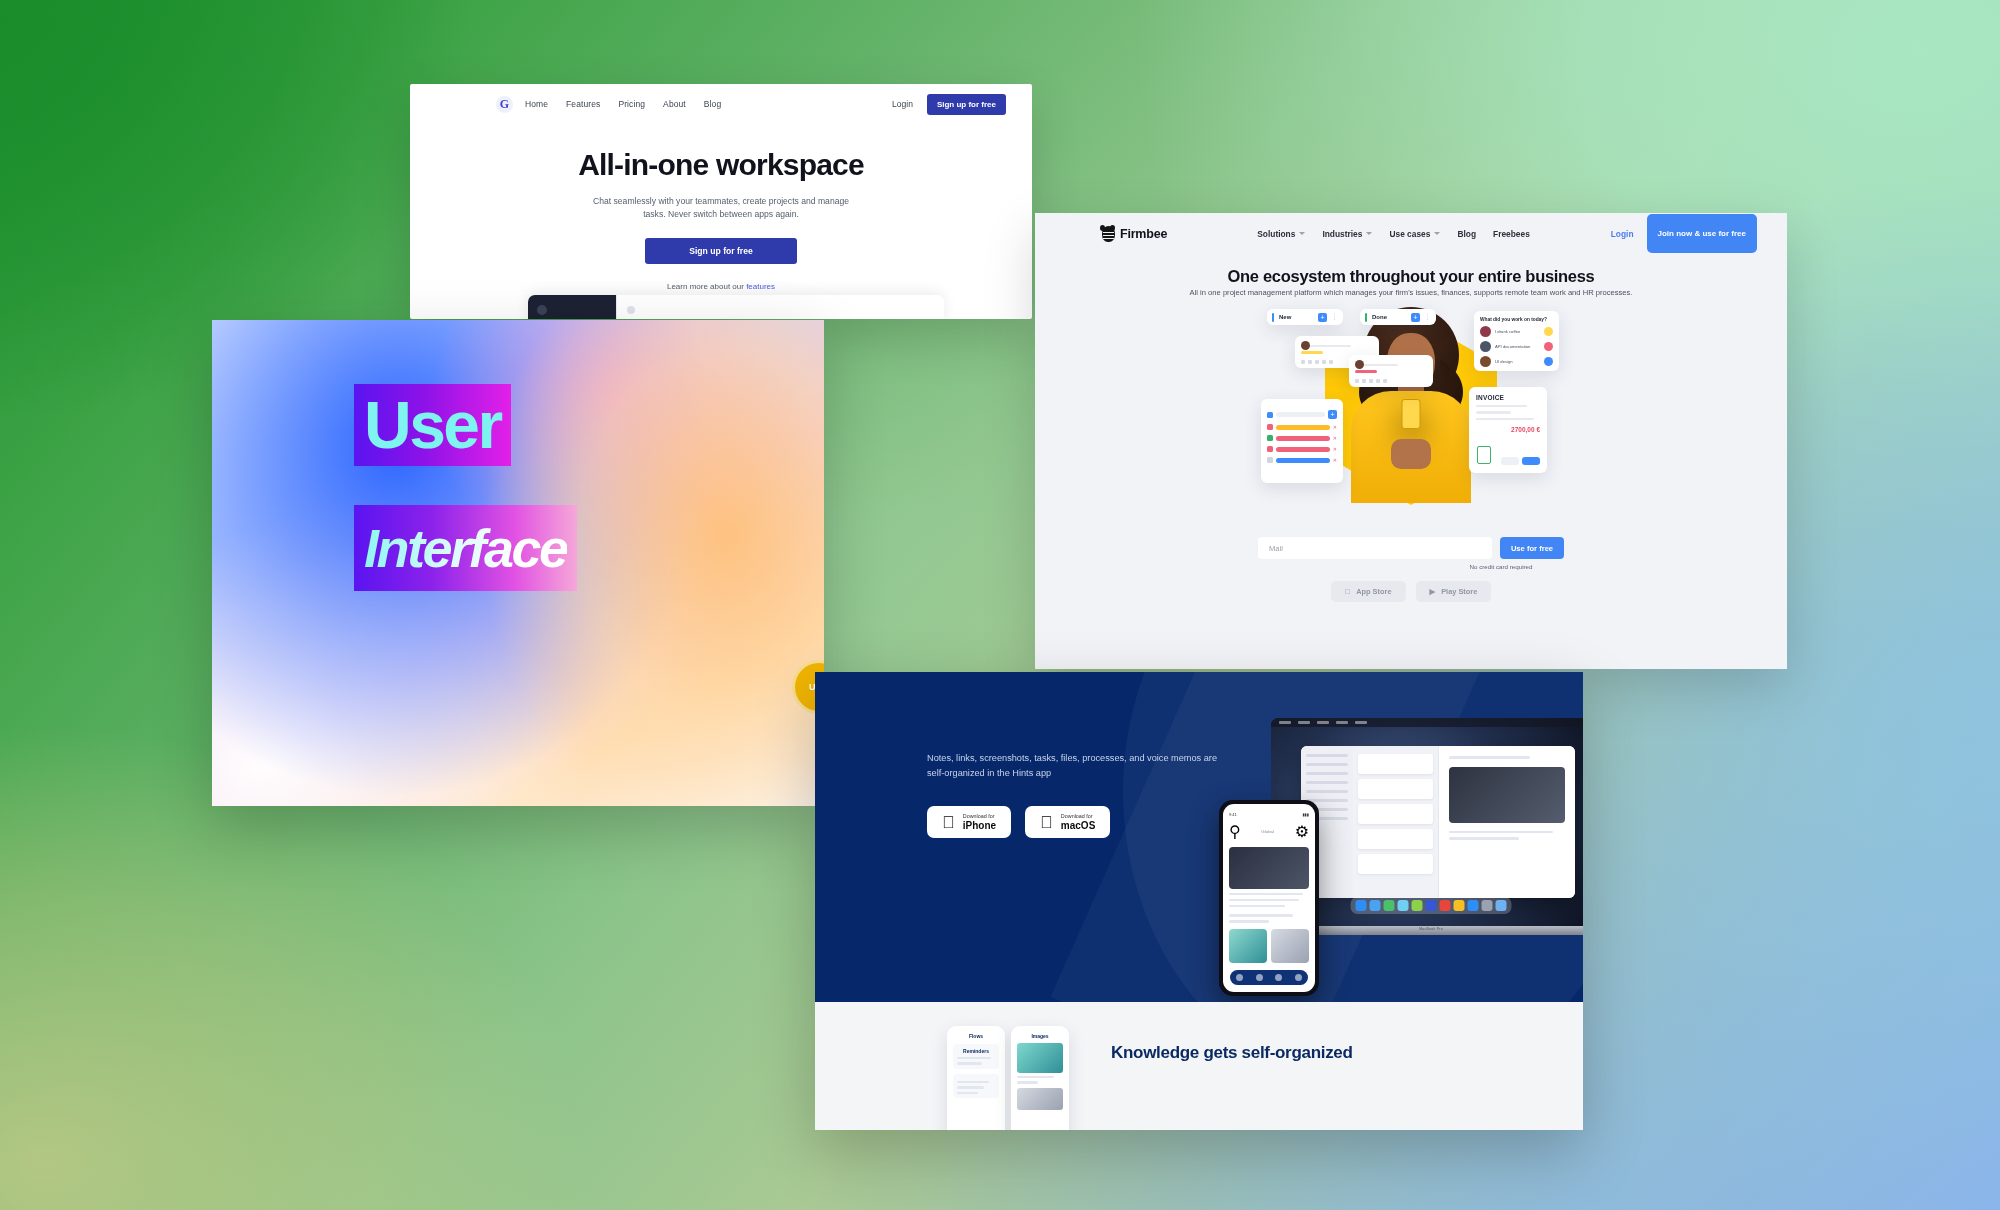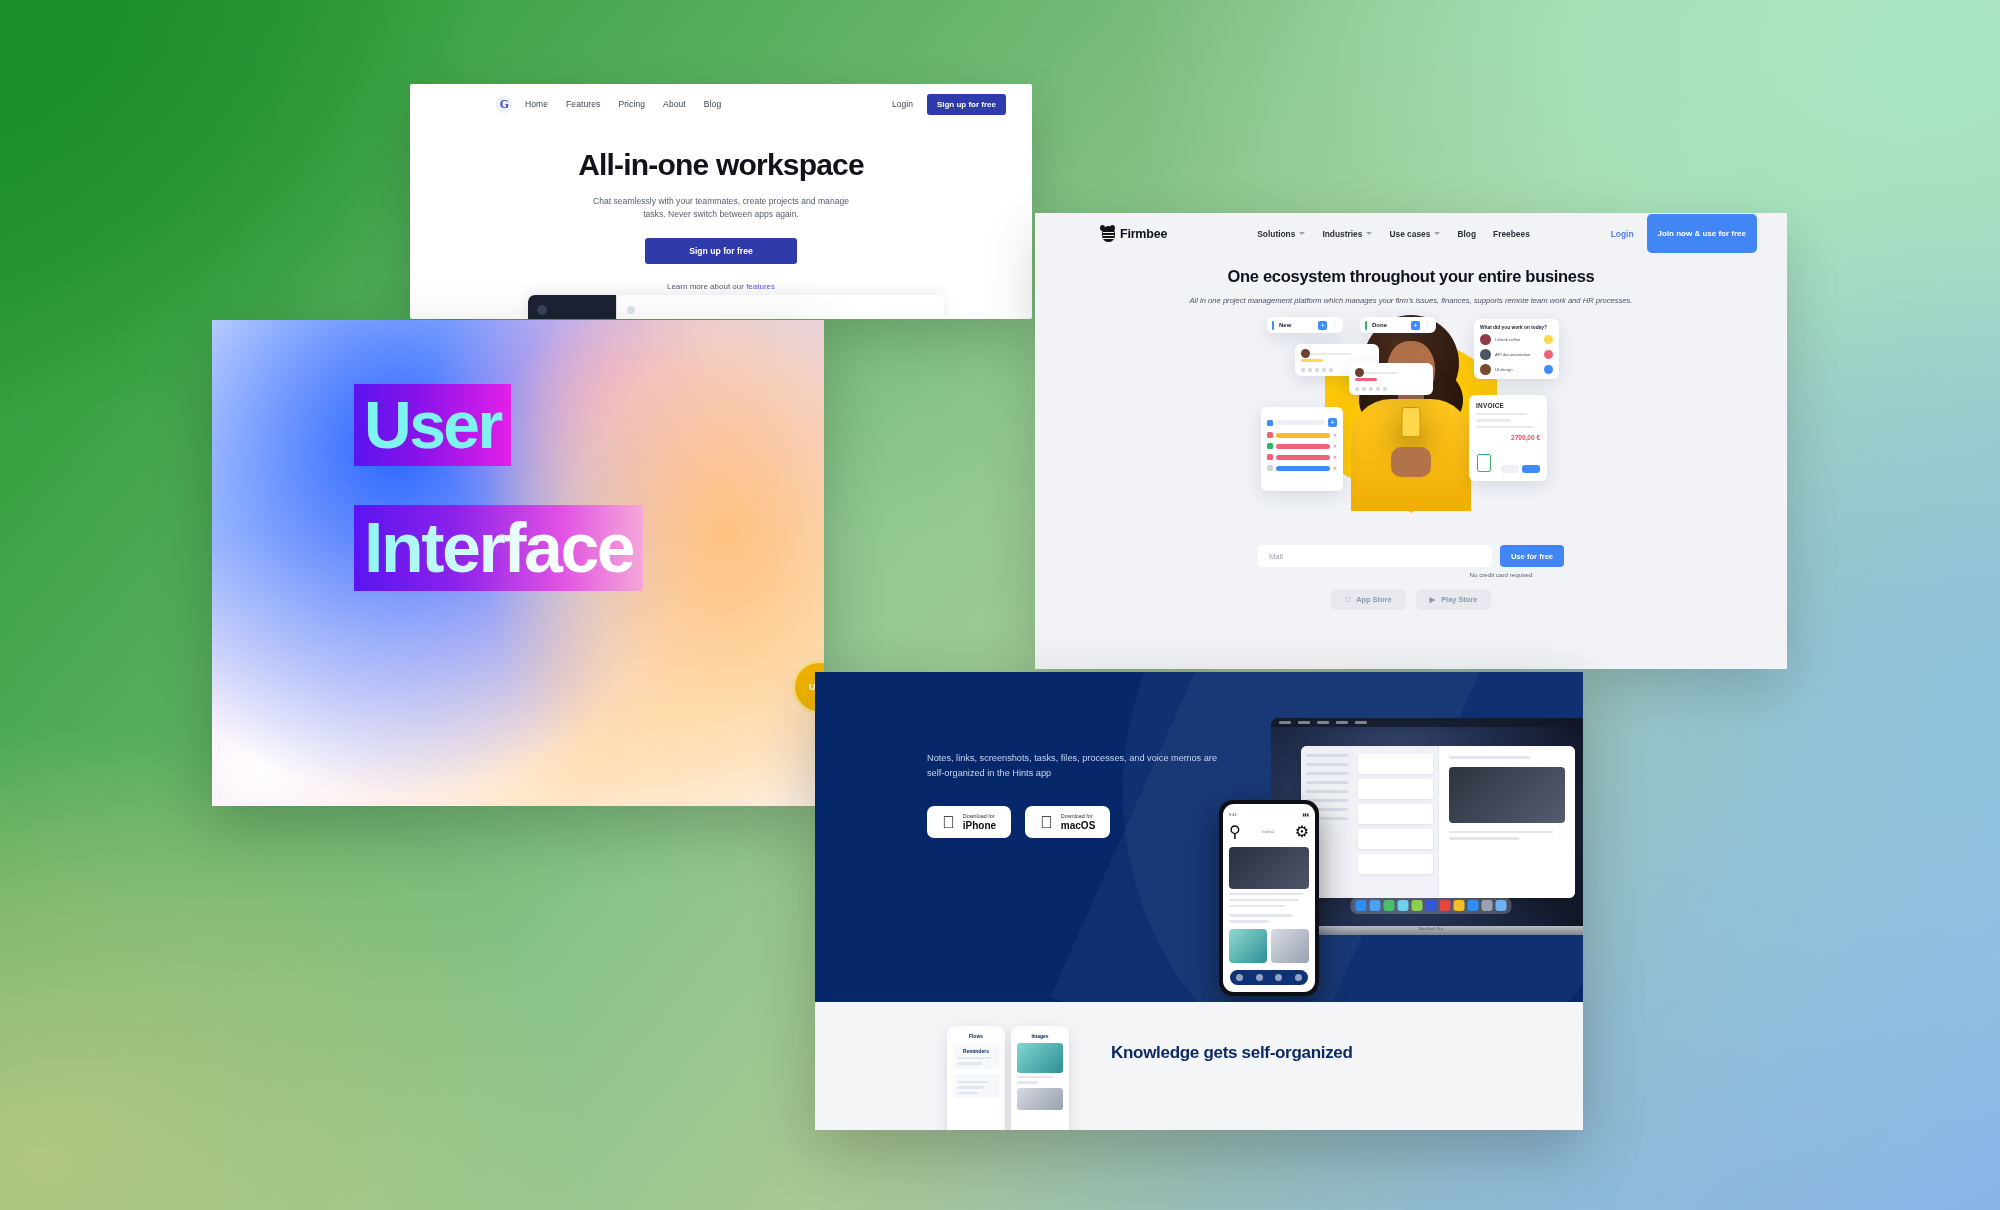--- a/index.html
+++ b/index.html
@@ -143,21 +143,21 @@
   #card-firmbee .fb-right .login { font-size: 8.4px; color: #4c7df0; font-weight: 600; }
   .btn-join {
     background: #4285f4; color: #fff; font-size: 8px; font-weight: 600;
     padding: 15px 11px; border-radius: 5px; white-space: nowrap;
   }
   #card-firmbee .fb-hero { text-align: center; padding-top: 13px; }
   #card-firmbee .fb-hero h2 {
     font-size: 16.5px; font-weight: 700; color: #10121c; letter-spacing: -0.3px;
   }
   #card-firmbee .fb-hero p {
-    font-size: 7.6px; color: #4a5160; margin-top: 10px; font-style: italic;
+    font-size: 7.6px; color: #4a5160; margin-top: 2px;
   }
   
   .fb-illus { position: relative; height: 230px; margin-top: 6px; }
   .hexagon {
     position: absolute; left: 50%; top: 12px; transform: translateX(-50%);
     width: 172px; height: 190px; background: #ffc907;
     clip-path: polygon(50% 0%, 100% 26%, 100% 74%, 50% 100%, 0% 74%, 0% 26%);
   }
   .person {
     position: absolute; left: 50%; bottom: 0; transform: translateX(-50%);
@@ -277,23 +277,23 @@
   }
   #gal-user span {
     font-size: 66px; font-weight: 700; letter-spacing: -2.5px;
     color: #7ff3f0; font-family: "Liberation Sans", sans-serif;
   }
   #gal-interface {
     left: 142px; top: 185px; height: 86px;
     background: linear-gradient(90deg, #5a14f0 0%, #8c22ea 35%, #e152e3 72%, #f5a8d8 100%);
   }
   #gal-interface span {
-    font-size: 70px; font-weight: 700; letter-spacing: -2.5px;
+    font-size: 54px; font-weight: 700; letter-spacing: -2.5px;
     background: linear-gradient(90deg, #8ff6f1 0%, #d9fbfa 42%, #ffffff 78%);
-    -webkit-background-clip: text; background-clip: text; color: transparent;
+    -webkit-background-clip: text; background-clip: text; color: transparent; font-style: italic;
   }
   #gal-gallery {
     left: 142px; top: 308px; height: 76px;
     background: linear-gradient(90deg, #6b5df0 0%, #9a7ef3 48%, #c79df2 100%);
     opacity: .88;
   }
   #gal-gallery span {
     font-size: 60px; font-weight: 700; font-style: italic; color: #fdfdff;
     font-family: "Liberation Serif", serif; letter-spacing: -1px;
   }

